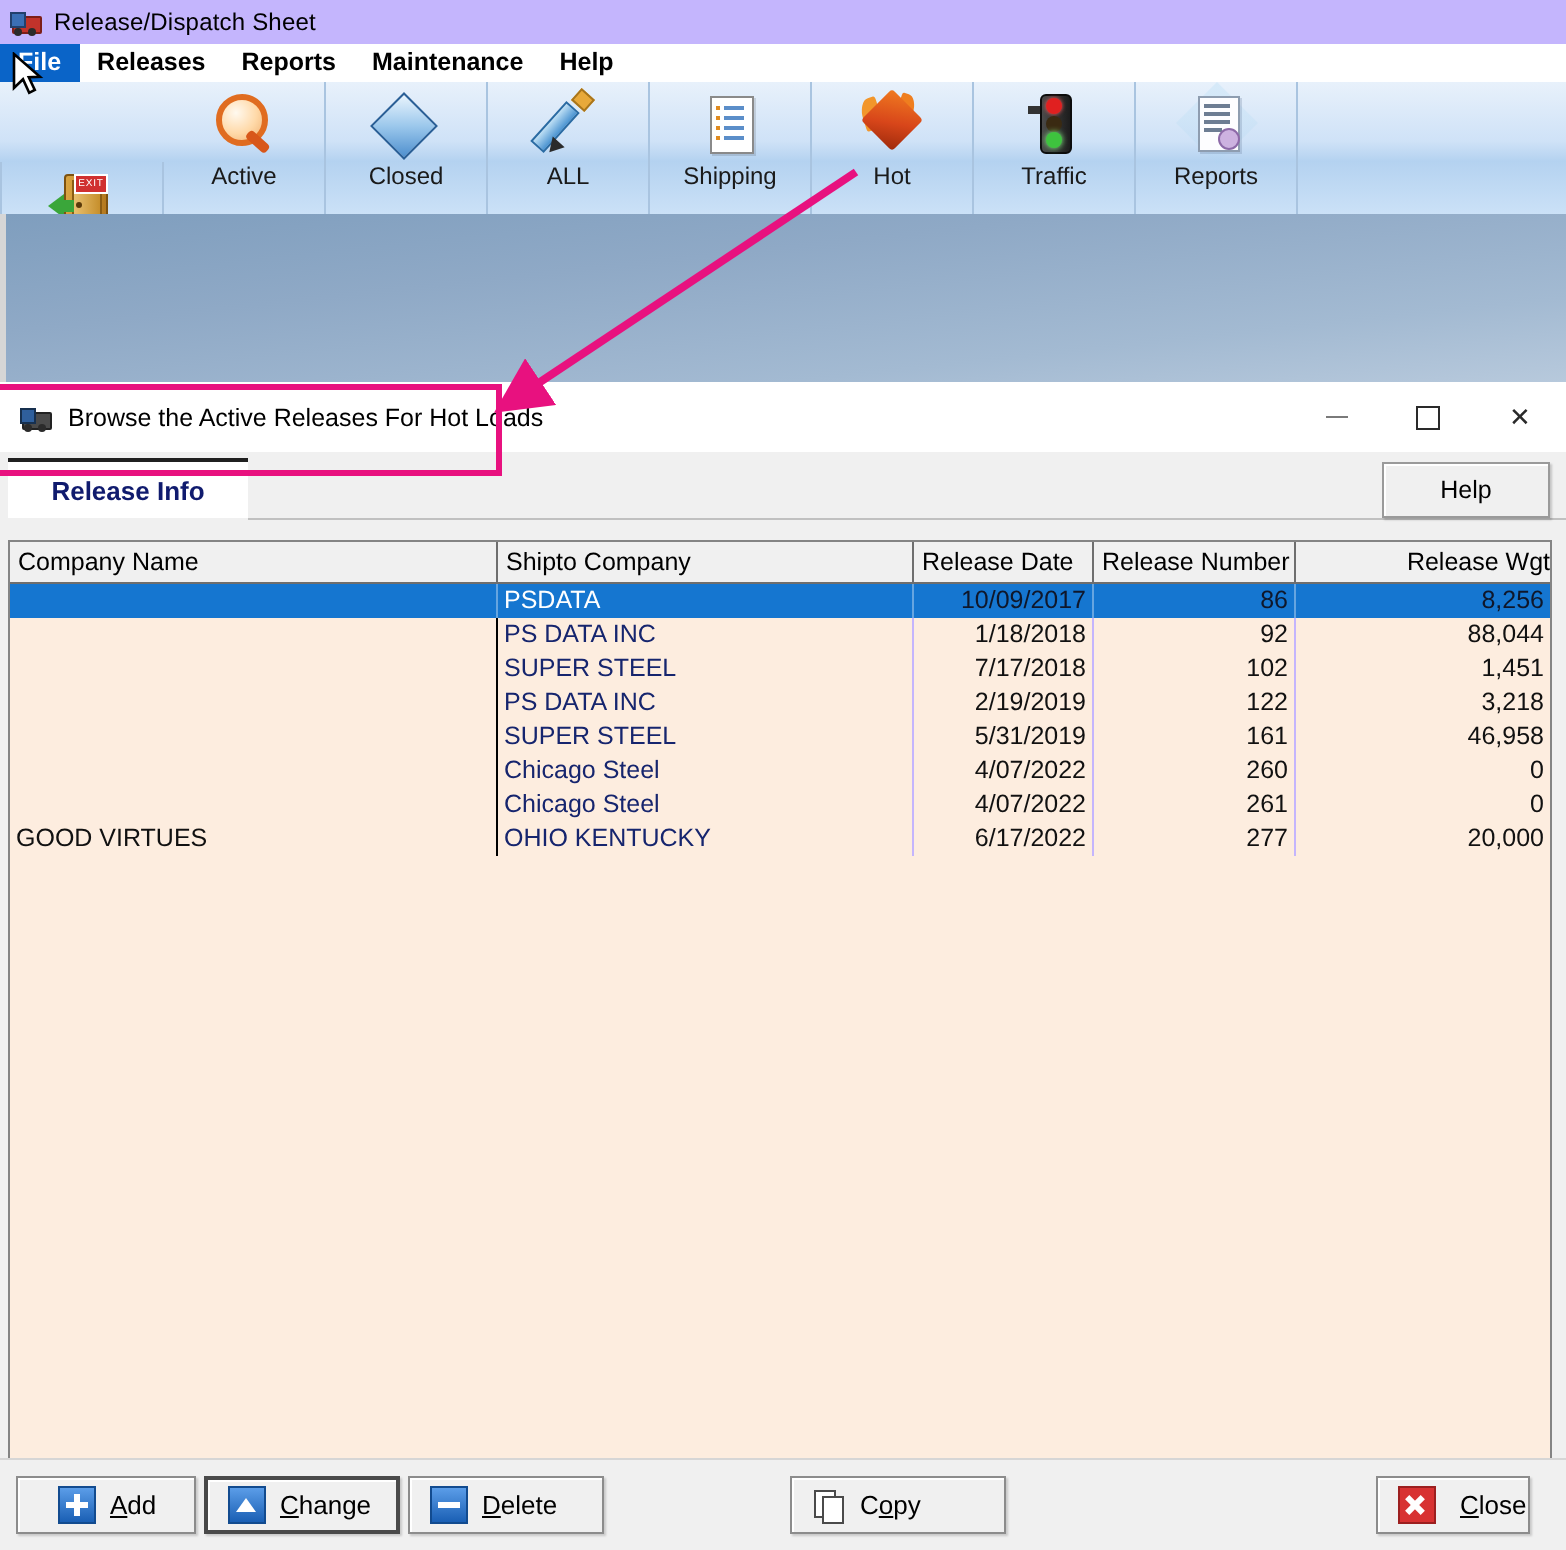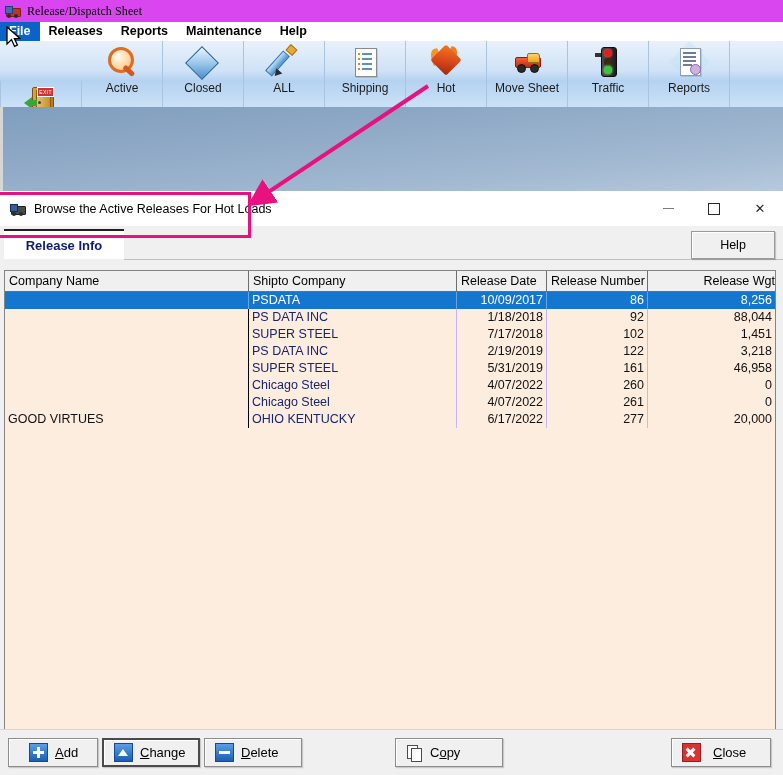--- a/index.html
+++ b/index.html
@@ -11,22 +11,22 @@
   }
   #root {
     position: relative;
     width: 783px; height: 775px;
     background: #ffffff;
   }
 
   
   .app-titlebar {
     position: absolute; left: 0; top: 0; width: 783px; height: 22px;
-    background: #d946ef;
-    display: flex; align-items: center; font-family: Liberation Serif, serif;
+    background: #c4b5fd;
+    display: flex; align-items: center;
   }
   .app-title-icon {
     width: 16px; height: 16px; margin-left: 5px; margin-right: 6px;
     position: relative;
   }
   .truck-body {
     position: absolute; left: 1px; top: 5px; width: 13px; height: 7px;
     background: #c1332b; border: 1px solid #7d1f18; border-radius: 1px;
   }
   .truck-cab {
@@ -244,21 +244,21 @@
     font-size: 12.5px; line-height: 16px; box-sizing: border-box;
     overflow: hidden; white-space: nowrap;
     border-right: 1px solid #c4b5fd;
     padding: 0 3px;
   }
   .gc.c0 { color:#111111; text-align:left; border-right:1px solid #000; }
   .gc.c1 { color:#16256e; text-align:left; }
   .gc.c2 { color:#111111; text-align:right; }
   .gc.c3 { color:#111111; text-align:right; }
   .gc.c4 { color:#111111; text-align:right; border-right:none; }
-  .grow.sel .gc { color:#ffffff; }
+  .grow.sel .gc { color:#0f172a; }
   .grow.sel .gc.c1 { color:#ffffff; }
   .grow.sel .gc { border-right-color: rgba(255,255,255,0.35); }
 
   
   .btnbar {
     position: absolute; left: 0; bottom: 0; width: 783px; height: 45px;
     background: #f0f0f0; border-top: 1px solid #d6d6d6;
   }
   .bb {
     position: absolute; top: 8px; height: 29px;
@@ -378,29 +378,20 @@
 
     <div class="tb-btn">
       <div class="tb-ico">
         <div class="ic-flame1"></div>
           <div class="ic-flame2"></div>
           <div class="ic-fire"></div>
       </div>
       <div class="tb-label">Hot</div>
     </div>
 
-    <div class="tb-btn">
-      <div class="tb-ico">
-        <div class="ic-truck-body"></div>
-          <div class="ic-truck-cab"></div>
-        <div class="ic-truck-wa"></div>
-          <div class="ic-truck-wb"></div>
-      </div>
-      <div class="tb-label">Move Sheet</div>
-    </div>
 
     <div class="tb-btn">
       <div class="tb-ico">
         <div class="ic-light-arm"></div>
           <div class="ic-light-box"></div>
         <div class="ic-lamp r"></div>
           <div class="ic-lamp y"></div>
           <div class="ic-lamp g"></div>
       </div>
       <div class="tb-label">Traffic</div>
@@ -536,21 +527,21 @@
       <div class="bb" style="left:204px; width:98px;text-align:right;">
         <span class="bico minus"></span>
         <span class="bb-label"><u id="lbl-del-a">D</u><span id="lbl-del-r">elete</span></span>
       </div>
 
       <div class="bb" style="left:395px; width:108px;">
         <span class="bico copy"></span>
         <span class="bb-label"><span id="lbl-cpy-b">C</span><u id="lbl-cpy-a">o</u><span id="lbl-cpy-r">py</span></span>
       </div>
 
-      <div class="bb" style="left:671px; width:100px;gap:12px;">
+      <div class="bb" style="left:688px; width:77px;gap:12px;">
         <span class="bico close"></span>
         <span class="bb-label"><u id="lbl-cls-a">C</u><span id="lbl-cls-r">lose</span></span>
       </div>
 
     </div>
   </div>
 
   <svg id="anno-svg">
     <defs>
       <marker id="ah" markerWidth="7" markerHeight="7" refX="5.5" refY="3.5" orient="auto">

